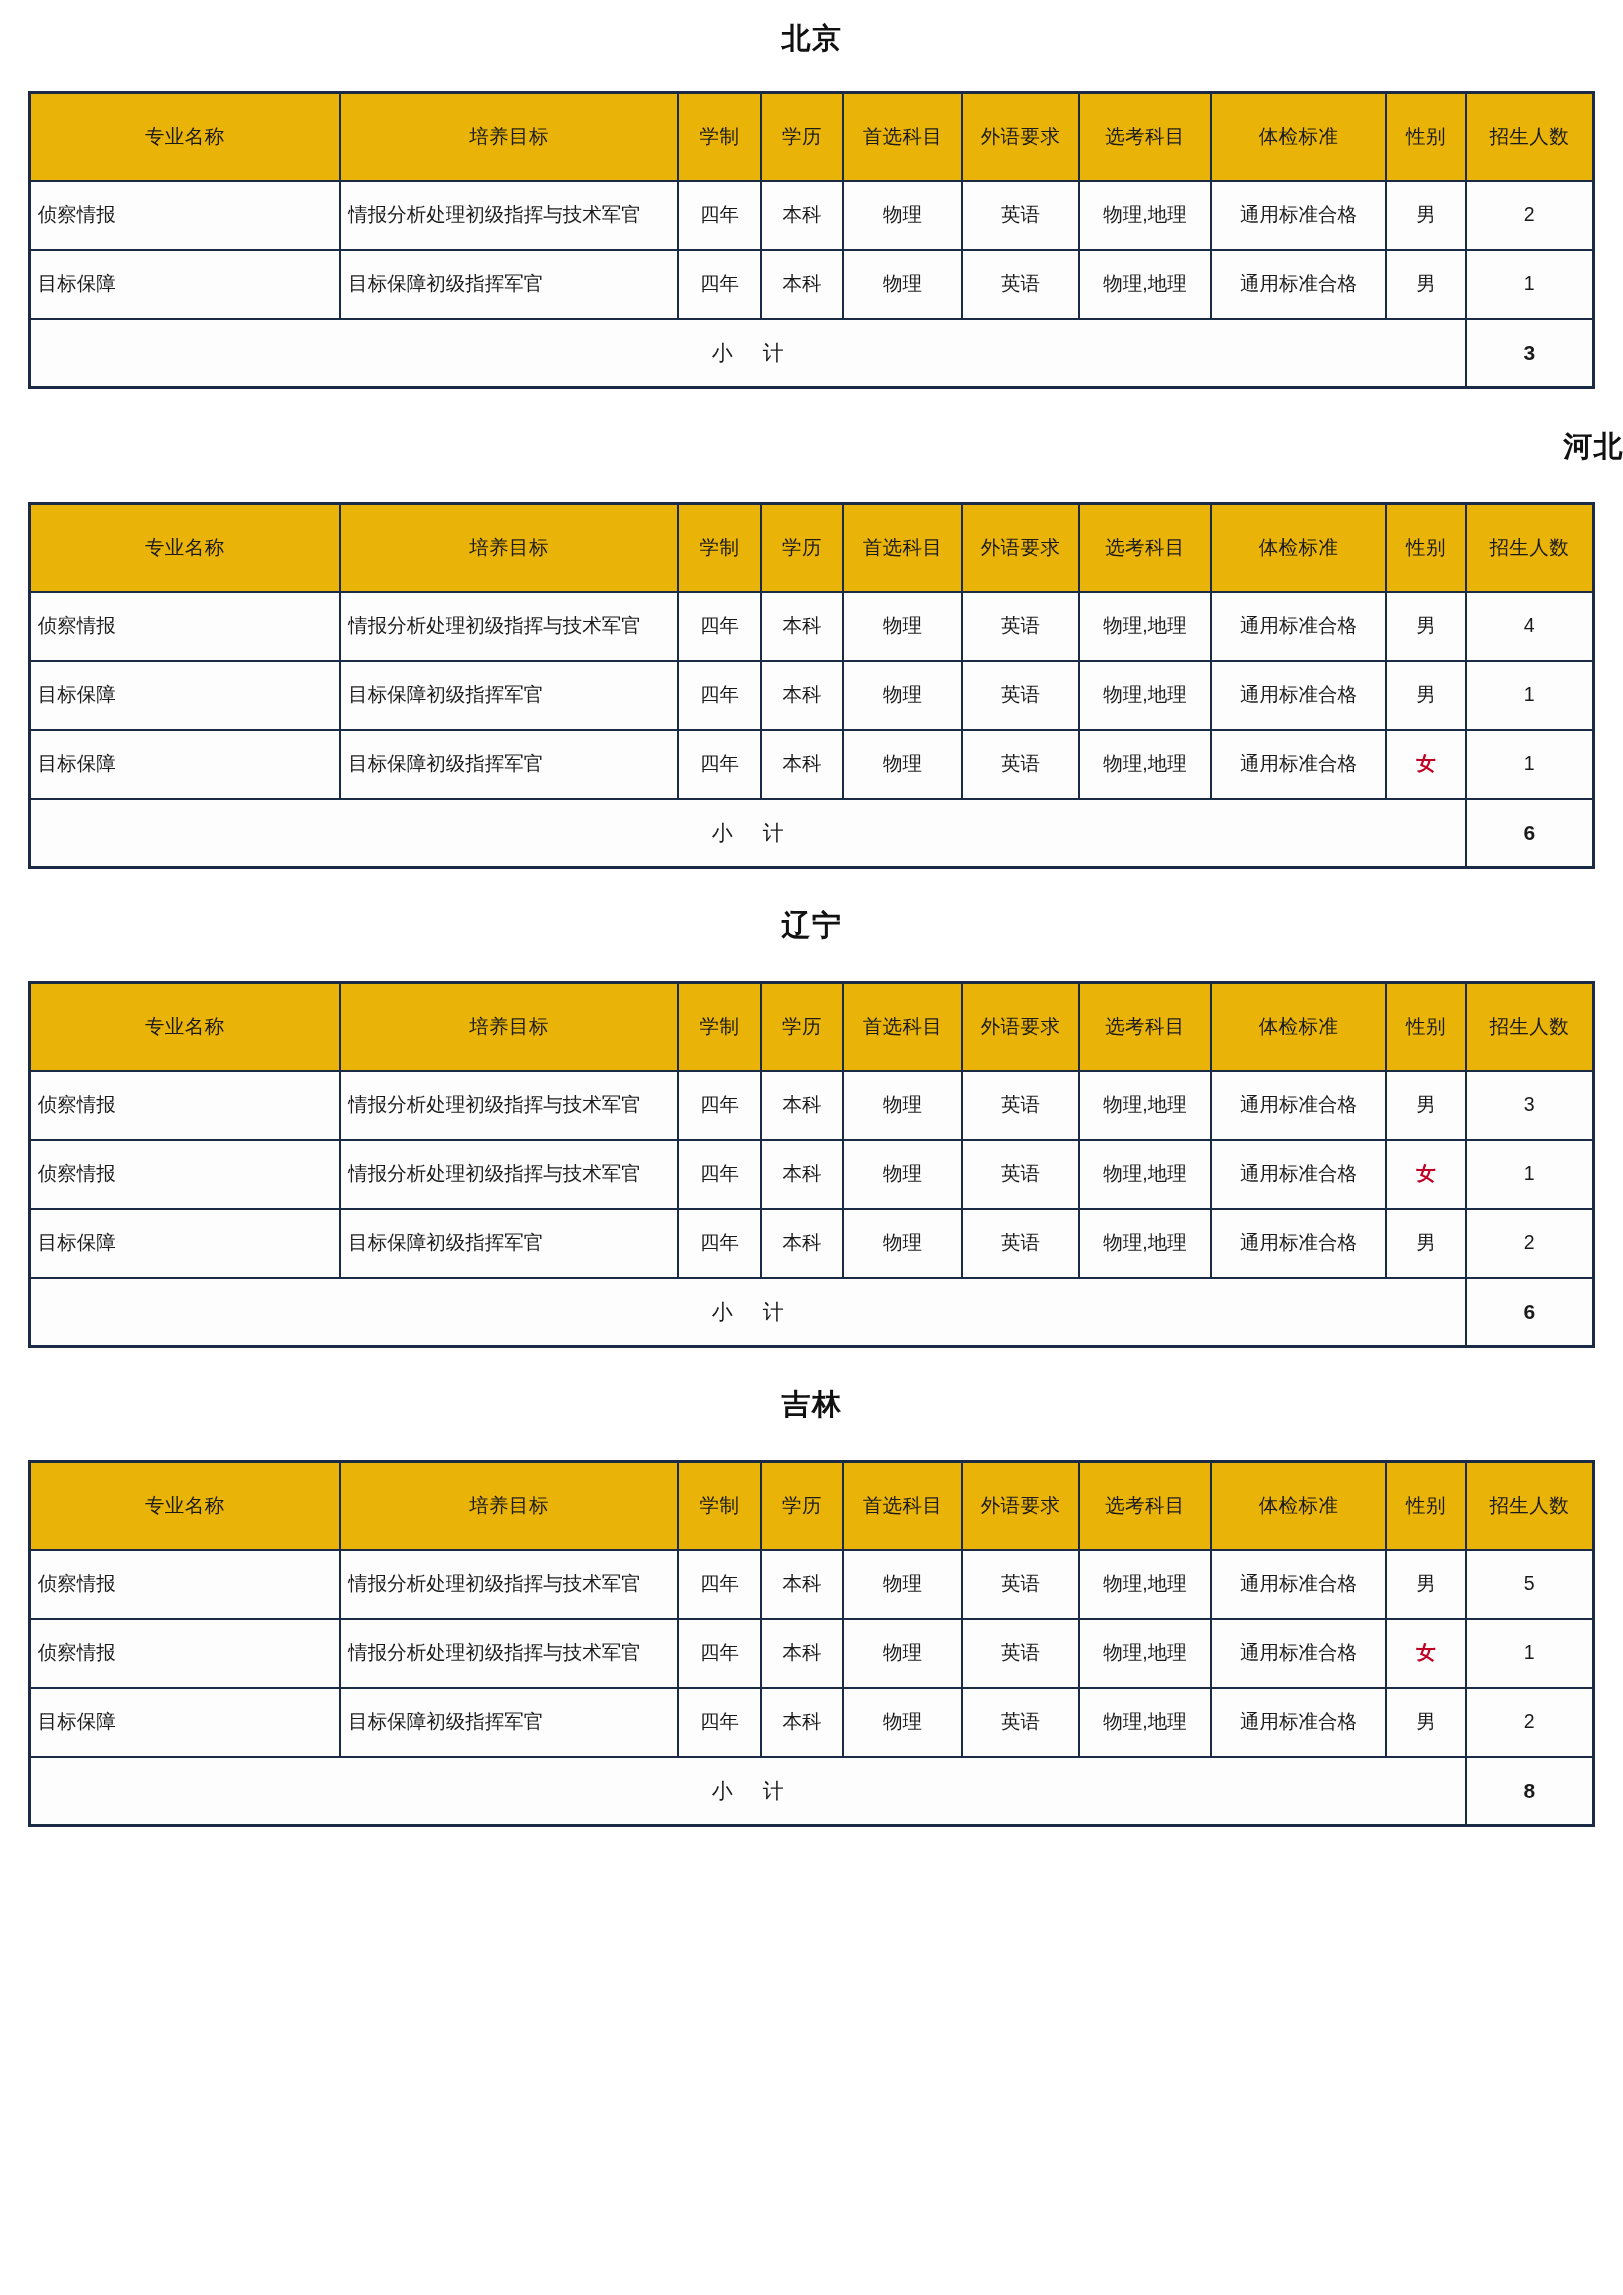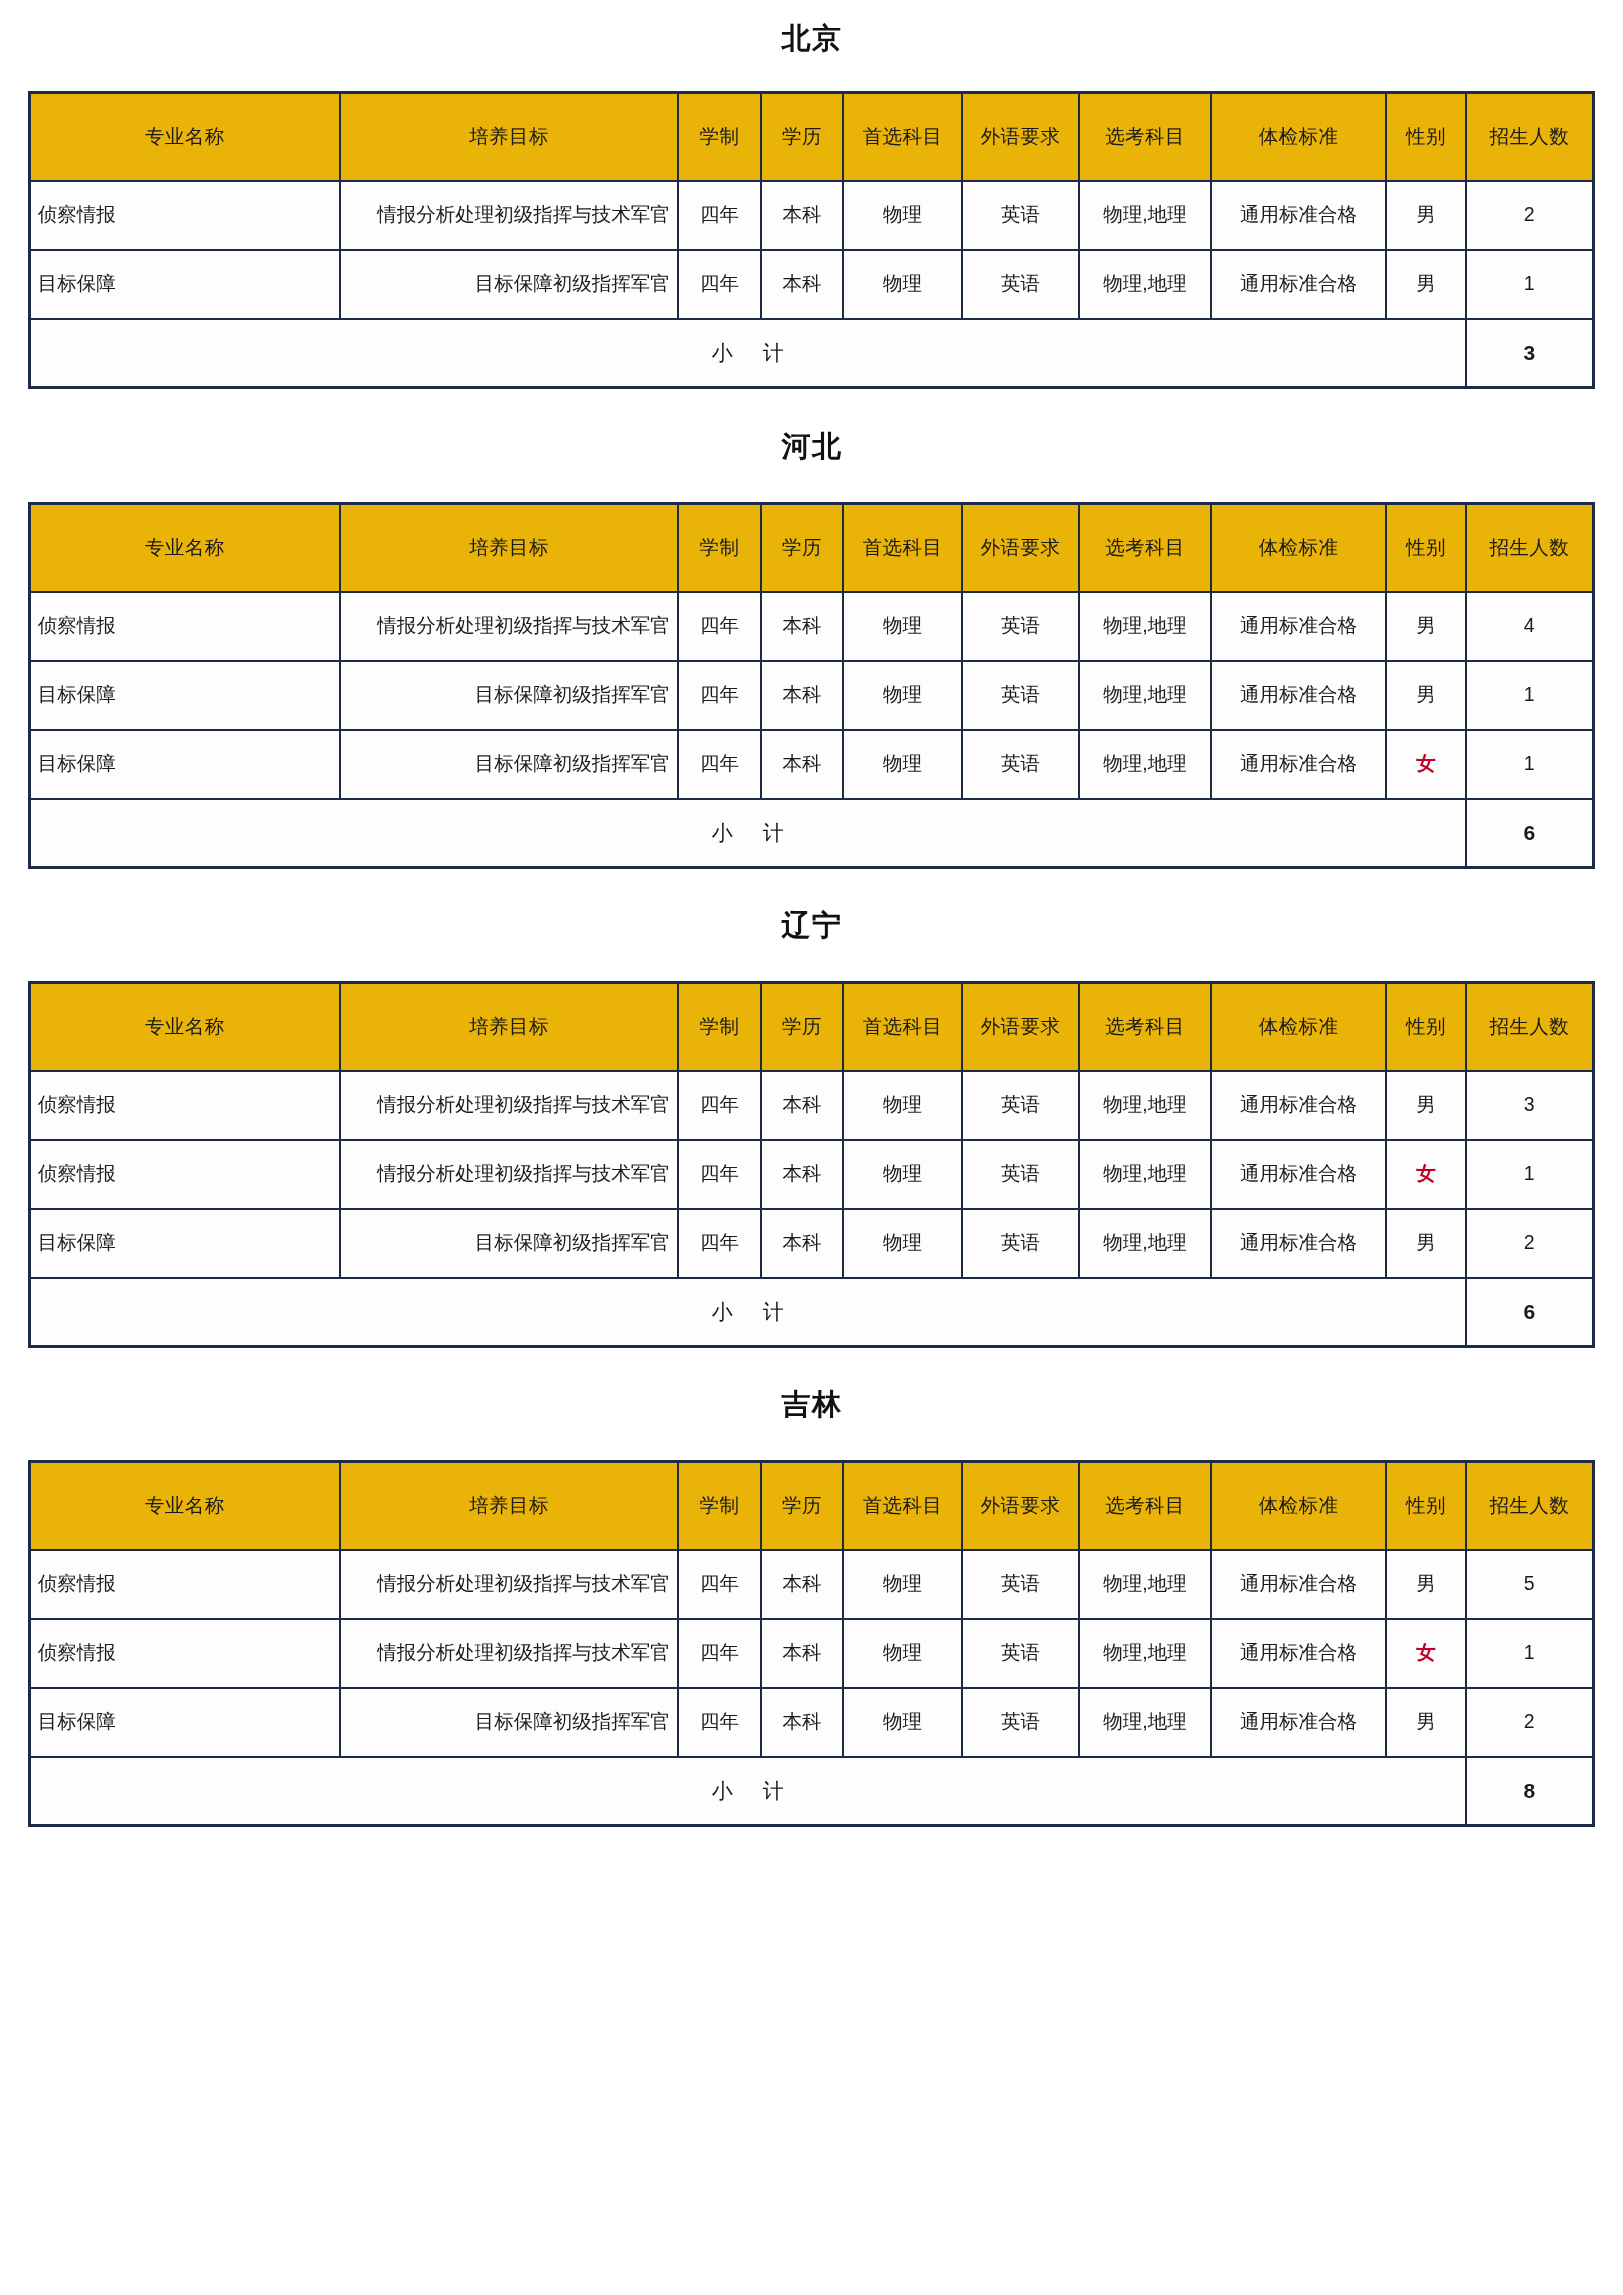--- a/index.html
+++ b/index.html
@@ -29,21 +29,21 @@
     text-align: center;
     font-size: 29px;
     font-weight: 700;
     letter-spacing: 1.4px;
     color: #111111;
     line-height: 1;
   }
 
   
   .block-1 .region-title { padding-top: 24px; padding-bottom: 38px; }
-  .block-2 .region-title { padding-top: 43px; padding-bottom: 41px; }
+  .block-2 .region-title { padding-top: 43px; padding-bottom: 41px; text-align: right; }
   .block-3 .region-title { padding-top: 42px; padding-bottom: 41px; }
   .block-4 .region-title { padding-top: 42px; padding-bottom: 41px; }
 
   .table-wrap {
     padding-left: 27.5px;
     padding-right: 31px;
     box-sizing: border-box;
   }
 
   table.adm {
@@ -88,21 +88,21 @@
   table.adm tbody td {
     background: #fdfdfd;
     height: 69px;
   }
 
   td.cell-major {
     text-align: left;
     padding-left: 10px;
   }
   td.cell-goal {
-    text-align: right;
+    text-align: left;
     padding-left: 10px;
   }
   td.cell-center {
     text-align: center;
   }
 
   tr.row-tall td { height: 83px; }
 
   tr.subtotal td {
     background: #dbe5f2;

